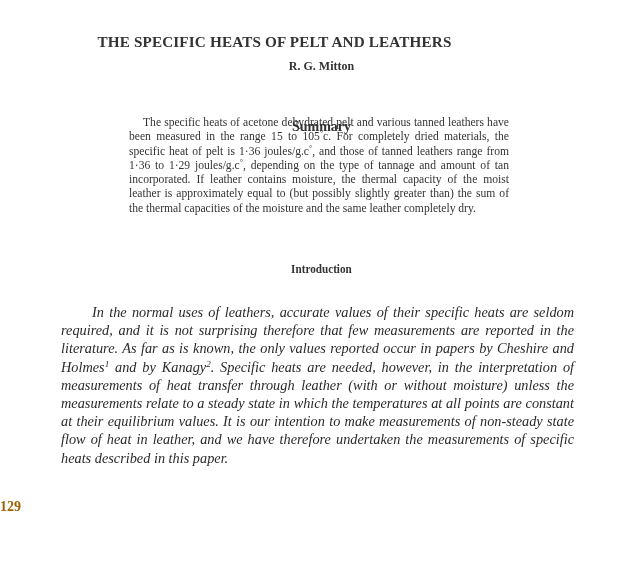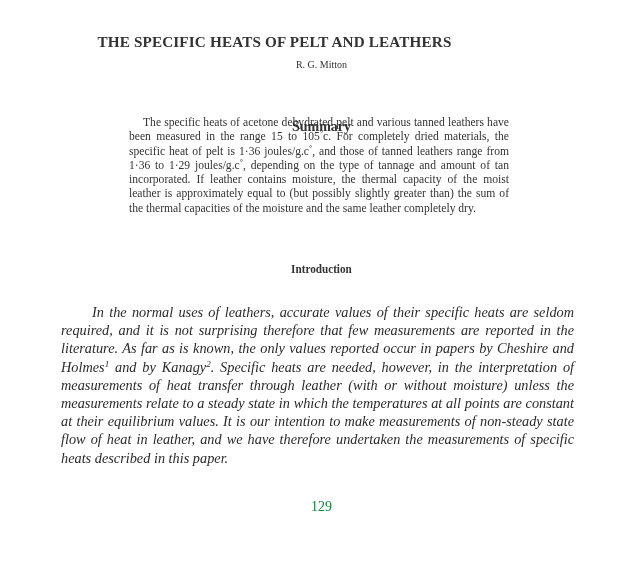--- a/index.html
+++ b/index.html
@@ -20,22 +20,22 @@
       left: 0; width: 549px; top: 33px;
       text-align: center;
       font-weight: bold;
       font-size: 15.2px;
       letter-spacing: 0.15px;
       color: #333;
     }
     .author {
       left: 0; width: 643px; top: 59px;
       text-align: center;
-      font-weight: normal;
-      font-size: 10px;
+      font-weight: bold;
+      font-size: 12px;
       color: #333;
     }
     .summary-heading {
       left: 0; width: 643px; top: 91px;
       text-align: center;
       font-weight: bold;
       font-size: 14px;
       color: #333;
       margin-top: 28px;
     }
@@ -62,23 +62,23 @@
       line-height: 18.2px;
       text-align: justify;
       color: #2a2a2a;
       font-style: italic;
     }
     .intro-body p { margin: 0; text-indent: 31px; }
     .intro-body sup { font-size: 9px; vertical-align: 5px; line-height: 0; }
     .summary-body sup { font-size: 8px; vertical-align: 4px; line-height: 0; }
     .page-number {
       left: 0; width: 643px; top: 499px;
-      text-align: center;
       font-size: 14px;
-      color: #15803d;
+      color: #a16207;
+      font-weight: bold;
     }
   </style>
 </head>
 <body>
 
 <div class="abs title">THE SPECIFIC HEATS OF PELT AND LEATHERS</div>
 <div class="abs author">R. G. Mitton</div>
 
 <div class="abs summary-heading">Summary</div>
 <div class="abs summary-body">

